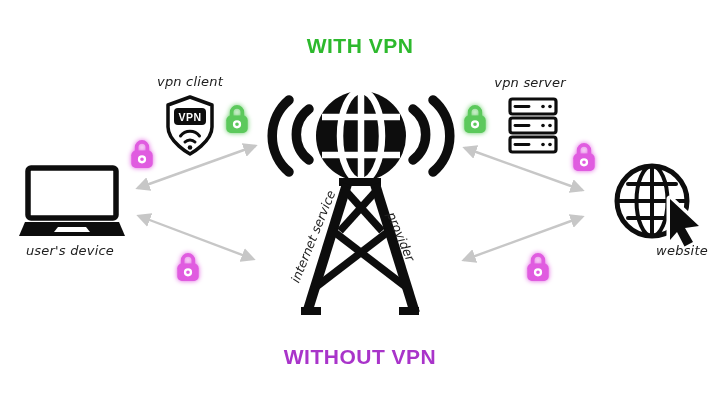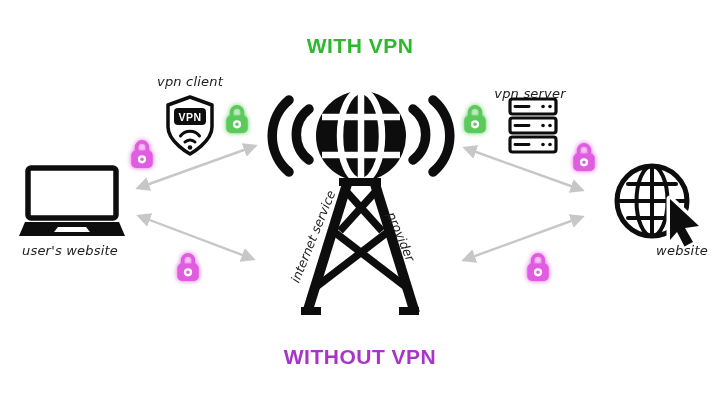--- a/index.html
+++ b/index.html
@@ -60,21 +60,21 @@
     <line class="arrow-line" x1="139" y1="216" x2="253" y2="259" marker-start="url(#ah)" marker-end="url(#ah)"></line>
     <line class="arrow-line" x1="465" y1="148" x2="582" y2="190" marker-start="url(#ah)" marker-end="url(#ah)"></line>
     <line class="arrow-line" x1="464" y1="260" x2="582" y2="217" marker-start="url(#ah)" marker-end="url(#ah)"></line>
   </svg>
 
   <svg class="icon-wrap" style="left:19px;top:162px;" width="106" height="76" viewBox="0 0 106 76">
     <rect class="ic" x="9" y="6" width="88" height="50" rx="3" stroke-width="5.5"></rect>
     <polygon class="icf" points="6,60 100,60 106,74 0,74"></polygon>
     <polygon points="39,65 67,65 71,70 35,70" fill="#fff"></polygon>
   </svg>
-  <div class="node-label" style="left:10px;top:243px;width:120px;">user's website</div>
+  <div class="node-label" style="left:10px;top:243px;width:120px;">user's device</div>
 
   <div class="node-label" style="left:140px;top:74px;width:100px;">vpn client</div>
   <svg class="icon-wrap" style="left:165px;top:95px;" width="50" height="62" viewBox="0 0 50 62">
     <path class="ic" stroke-width="3.5" stroke-linejoin="round" d="M25,2 L47,10 V32 C47,47 25,59 25,59 C25,59 3,47 3,32 V10 Z"></path>
     <rect class="icf" x="9" y="13" width="32" height="17" rx="4"></rect>
     <text x="25" y="26" text-anchor="middle" font-size="10.5" font-weight="bold" font-family="Liberation Sans, sans-serif" fill="#fff" letter-spacing="0.5">VPN</text>
     <path class="ic" stroke-width="3" d="M15.5,41 A12,12 0 0 1 34.5,41"></path>
     <path class="ic" stroke-width="3" d="M20,47 A7,7 0 0 1 30,47"></path>
     <circle class="icf" cx="25" cy="52.5" r="2.3"></circle>
   </svg>
@@ -98,21 +98,21 @@
     <line class="tower-line" x1="82" y1="106" x2="119" y2="147" stroke-width="7.5"></line>
     <line class="tower-line" x1="114" y1="106" x2="77" y2="147" stroke-width="7.5"></line>
     <line class="tower-line" x1="70" y1="147" x2="143" y2="203" stroke-width="7.5"></line>
     <line class="tower-line" x1="126" y1="147" x2="53" y2="203" stroke-width="7.5"></line>
     <line class="tower-line" x1="38" y1="227" x2="58" y2="227" stroke-width="8"></line>
     <line class="tower-line" x1="136" y1="227" x2="156" y2="227" stroke-width="8"></line>
   </svg>
   <div class="rot-label isp-left">internet service</div>
   <div class="rot-label isp-right">provider</div>
 
-  <div class="node-label" style="left:480px;top:75px;width:100px;margin-top:11px;">vpn server</div>
+  <div class="node-label" style="left:480px;top:75px;width:100px;">vpn server</div>
   <svg class="icon-wrap" style="left:506px;top:96px;" width="54" height="60" viewBox="0 0 54 60">
     <rect class="ic" x="4" y="3" width="46" height="15" rx="2.5" stroke-width="3.2"></rect>
     <rect class="ic" x="4" y="22" width="46" height="15" rx="2.5" stroke-width="3.2"></rect>
     <rect class="ic" x="4" y="41" width="46" height="15" rx="2.5" stroke-width="3.2"></rect>
     <line class="ic" x1="9" y1="10.5" x2="23" y2="10.5" stroke-width="2.8"></line>
     <line class="ic" x1="9" y1="29.5" x2="23" y2="29.5" stroke-width="2.8"></line>
     <line class="ic" x1="9" y1="48.5" x2="23" y2="48.5" stroke-width="2.8"></line>
     <circle class="icf" cx="37" cy="10.5" r="1.8"></circle>
       <circle class="icf" cx="44" cy="10.5" r="1.8"></circle>
     <circle class="icf" cx="37" cy="29.5" r="1.8"></circle>

